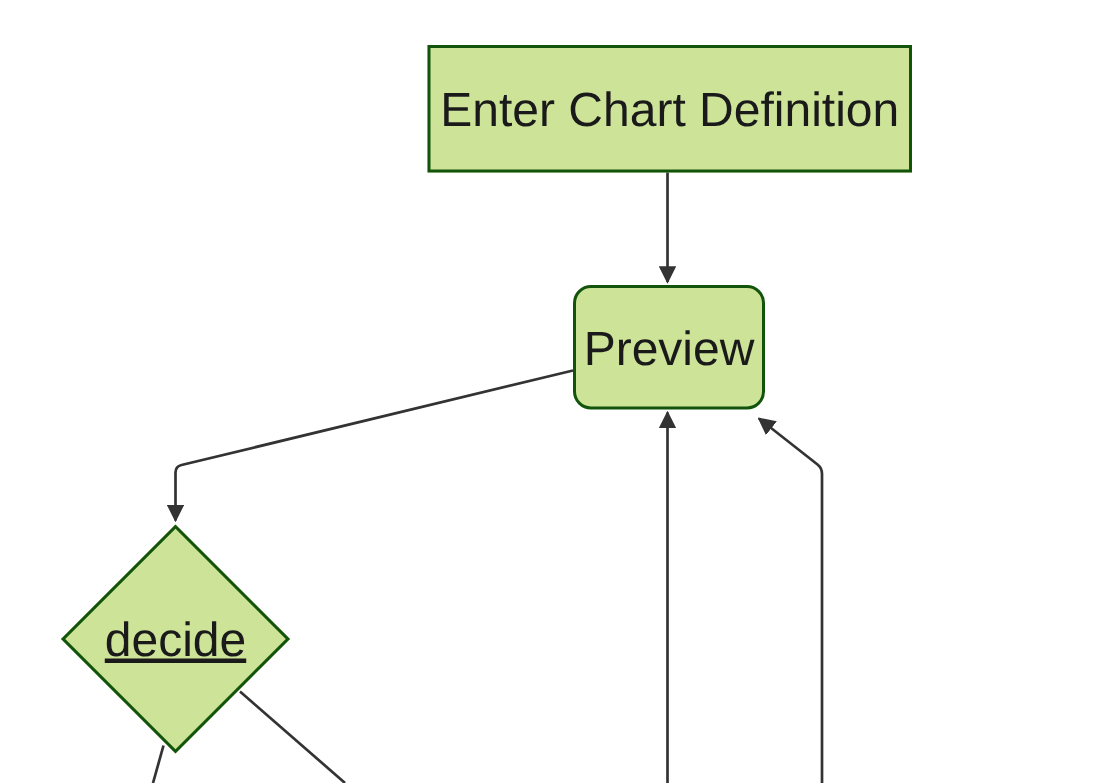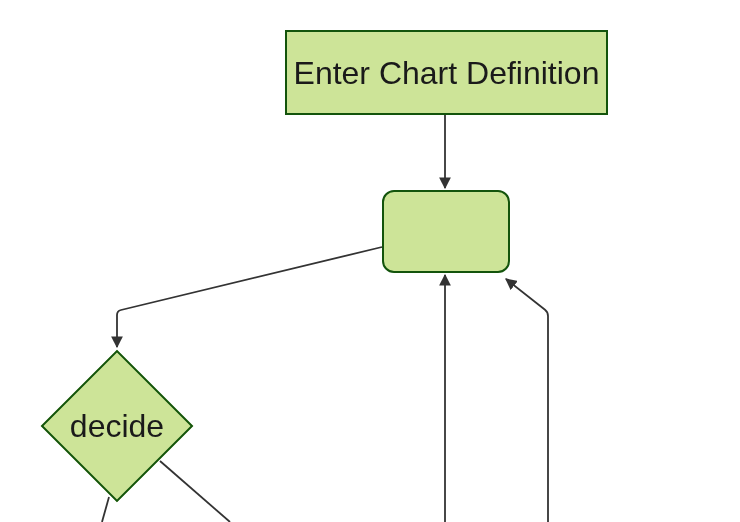--- a/index.html
+++ b/index.html
@@ -44,21 +44,21 @@
     border-radius: 12px;
   }
   #label-preview {
     left: 382px; top: 190px; width: 128px; height: 83px;
   }
   #node-decide {
     left: 63px; top: 372px; width: 108px; height: 108px;
     transform: rotate(45deg);
   }
   #label-decide {
-    left: 41px; top: 350px; width: 152px; height: 152px;
+    left: 41px; top: 350px; width: 152px; height: 152px; text-decoration: underline;
   }
   .edge-layer {
     position: absolute;
     left: 0; top: 0;
     width: 740px; height: 522px;
     z-index: 2;
     pointer-events: none;
   }
   .edge {
     fill: none;
@@ -72,20 +72,21 @@
 </style>
 </head>
 <body>
 
 <div class="canvas">
 
   <div class="node" id="node-enter-chart-definition"></div>
   <div class="node-label" id="label-enter-chart-definition">Enter Chart Definition</div>
 
   <div class="node" id="node-preview"></div>
+  <div class="node-label" id="label-preview">Preview</div>
 
   <div class="node" id="node-decide"></div>
   <div class="node-label" id="label-decide">decide</div>
 
   <svg class="edge-layer" width="740" height="522" viewBox="0 0 740 522" xmlns="http://www.w3.org/2000/svg">
     <defs>
       <marker id="arrow" viewBox="0 0 10 10" refX="9" refY="5" markerWidth="6.5" markerHeight="6.5" orient="auto-start-reverse">
         <path class="arrowhead-glyph" d="M0,0 L10,5 L0,10 z"></path>
       </marker>
     </defs>

